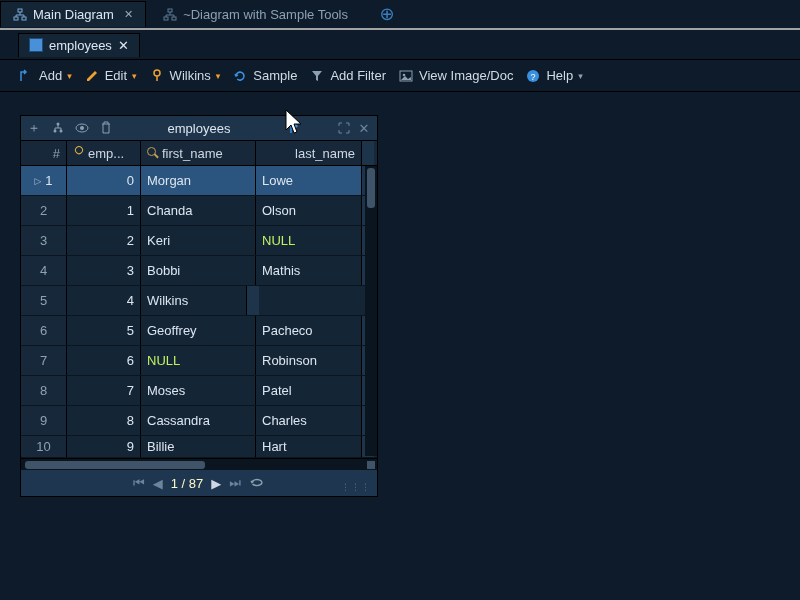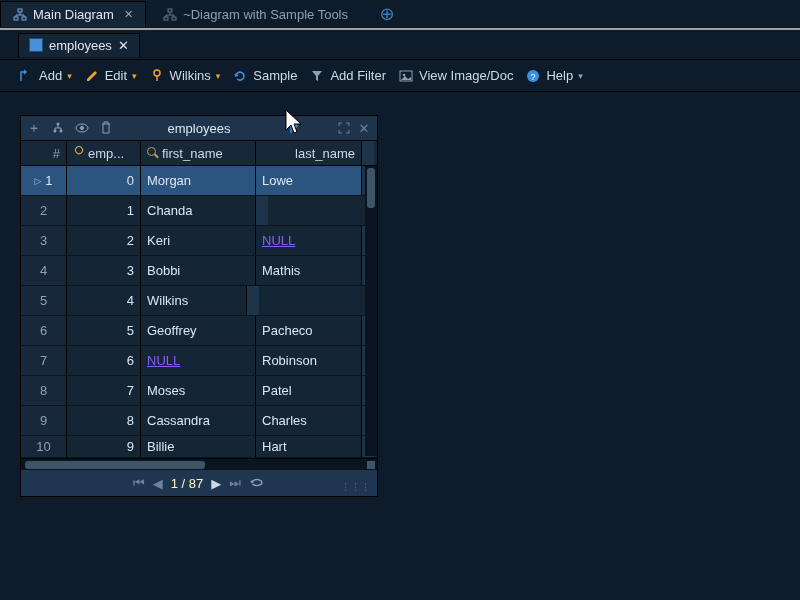--- a/index.html
+++ b/index.html
@@ -34,21 +34,21 @@
   .glass-icon { width:12px;height:12px; display:inline-block; margin-right:3px; position:relative;}
   .glass-icon::before{content:"";position:absolute;width:7px;height:7px;border:1.5px solid #c0a050;border-radius:50%;}
   .glass-icon::after{content:"";position:absolute;width:5px;height:1.5px;background:#c0a050;left:7px;top:8px;transform:rotate(45deg);}
   .rows { }
   .row { display:flex; height:30px; border-bottom:1px solid #0a1520; align-items:center; }
   .row.selected { background:#2b547e; }
   .row .col-idx { background:#17283a; color:#8ea2b4; justify-content:center; }
   .row.selected .col-idx { background:#2b547e; color:#dce6f0; }
   .row .col-id { justify-content:flex-end; color:#dce6f0; }
   .row .cell { color:#dce6f0; }
-  .row .null { color:#8b5cf6;text-decoration:underline; }
+  .row .null { color:#bef264; }
   .row:last-child { height:22px; }
   .hscroll { height:12px; background:#0a1520; border-top:1px solid #000; position:relative;}
   .hscroll-thumb{ position:absolute; left:4px; top:2px; height:8px; width:180px; background:#3f5468; border-radius:3px;}
   .hscroll-end{ position:absolute; right:2px; top:2px; width:8px;height:8px; background:#3f5468;}
   .footer { height:26px; background:#1f3650; display:flex; align-items:center; justify-content:center; gap:10px; color:#aebfd0; position:relative;}
   .footer .pager { display:flex; align-items:center; gap:8px;}
   .footer .nav-btn { color:#6c849c; cursor:pointer; font-size:13px;}
   .footer .grip { position:absolute; right:6px; bottom:4px; color:#5a7088; font-size:9px; letter-spacing:1px;}
   .play-arrow { color:#aebfd0; font-size:9px; margin-right:4px; }
   .vscroll { position:absolute; right:0; top:50px; bottom:40px; width:12px; background:#0a1520;}
@@ -226,20 +226,21 @@
         <div class="col-fn cell">Morgan</div>
         <div class="col-ln cell">Lowe</div>
         <div class="row-trough"></div>
       </div>
       <div class="row">
         <div class="col-idx">
           <span>2</span>
         </div>
         <div class="col-id">1</div>
         <div class="col-fn cell">Chanda</div>
+        <div class="col-ln cell">Olson</div>
         <div class="row-trough"></div>
       </div>
       <div class="row">
         <div class="col-idx">
           <span>3</span>
         </div>
         <div class="col-id">2</div>
         <div class="col-fn cell">Keri</div>
         <div class="col-ln cell null">NULL</div>
         <div class="row-trough"></div>

